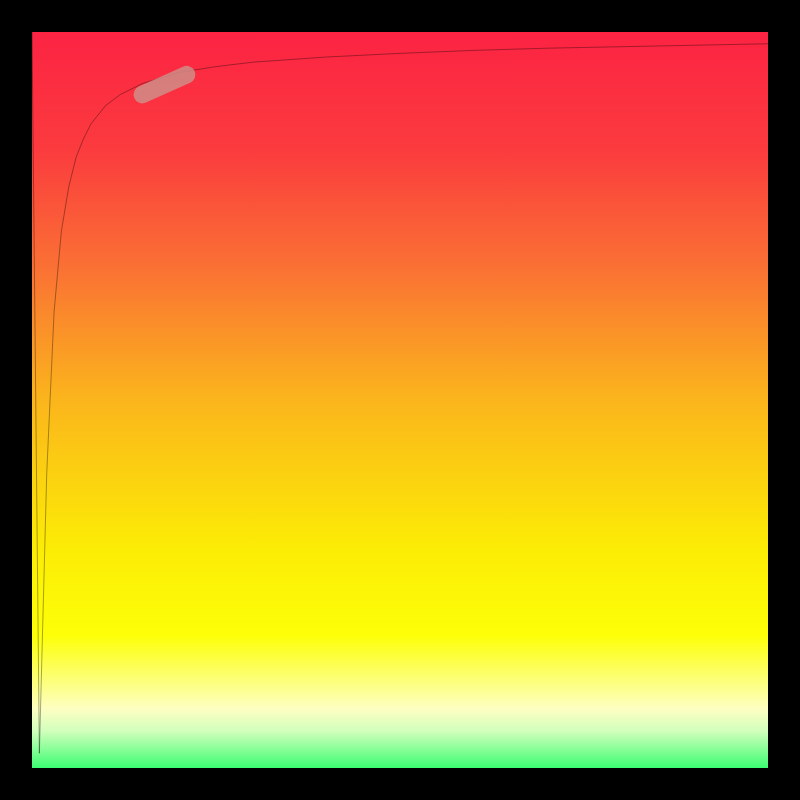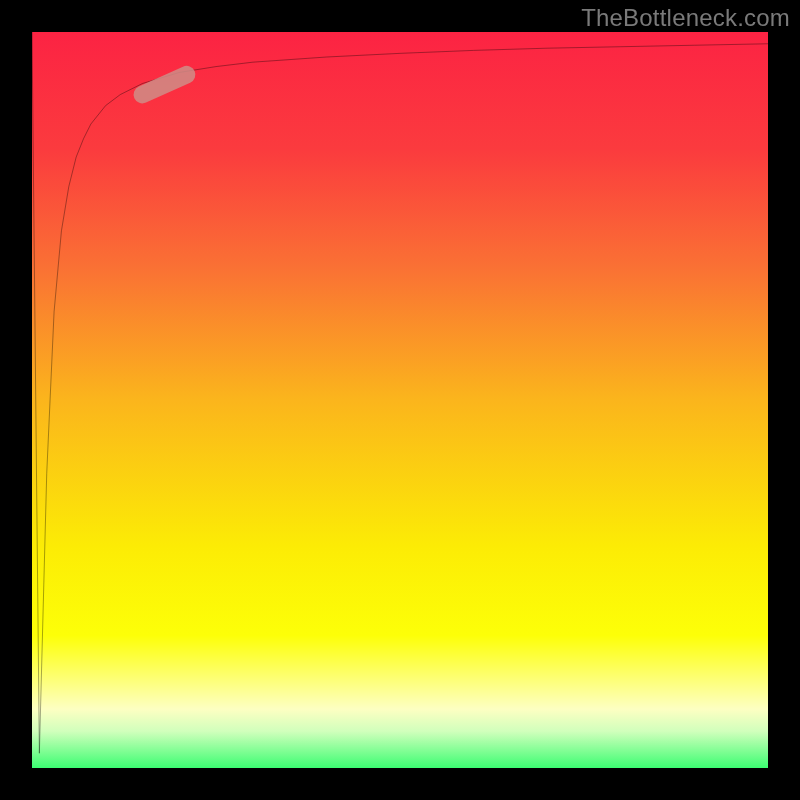--- a/index.html
+++ b/index.html
@@ -55,21 +55,20 @@
   .inner-border {
     position: absolute;
     left: 0; top: 0; right: 0; bottom: 0;
     box-shadow: inset 0 0 0 1px rgba(0,0,0,0.0);
   }
 </style>
 </head>
 <body>
 
 <div class="wrap">
-  <div class="watermark">TheBottleneck.com</div>
 
   <div class="plot">
     <div class="gradient-bg"></div>
 
     <svg class="curve" width="736" height="736" viewBox="0 0 100 100" preserveAspectRatio="none">
       <path fill="none" stroke="#000" stroke-width="0.35" vector-effect="non-scaling-stroke" d="M 0 0
                L 1 98
                L 2 60
                L 3 38
                L 4 27

